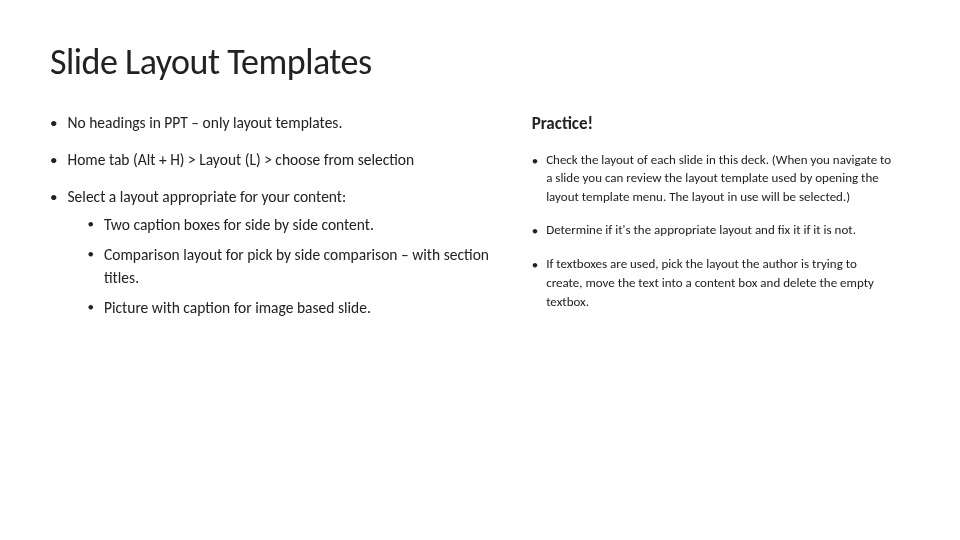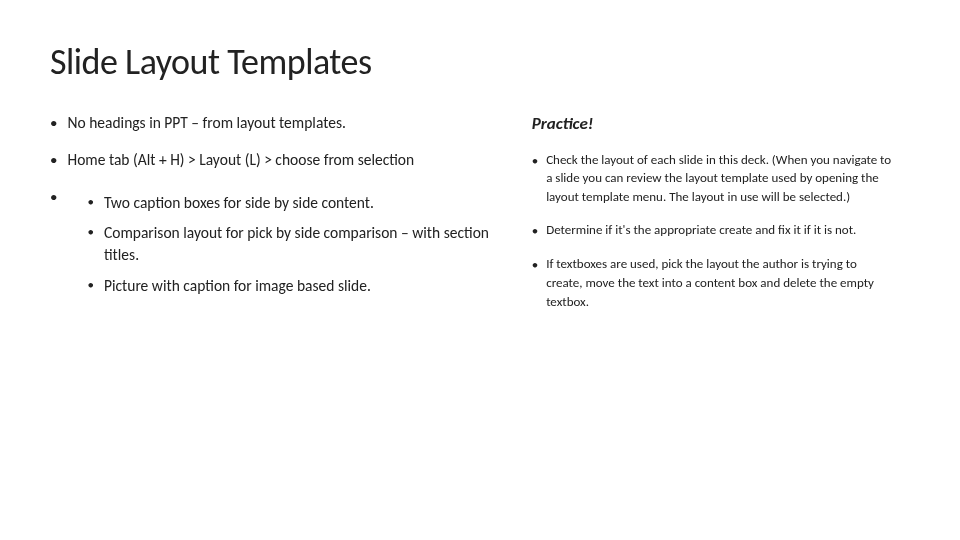--- a/index.html
+++ b/index.html
@@ -90,21 +90,20 @@
       margin-right: 10px;
       margin-left: 20px;
       margin-top: 1px;
       font-size: 13px;
       flex-shrink: 0;
     }
 
     .practice-title {
       font-size: 17px;
       font-weight: bold;
-      font-style: italic;
       color: #222222;
       margin-bottom: 14px;
     }
 
     .right-bullet-list {
       list-style: none;
       padding: 0;
     }
 
     .right-bullet-list > li {
@@ -131,29 +130,30 @@
 
 <div class="slide">
   <h1 class="slide-title">Slide Layout Templates</h1>
 
   <div class="content-area">
 
     <div class="left-column">
       <ul class="bullet-list">
         <li>
           <span class="bullet-dot">•</span>
-          <span class="text-content">No headings in PPT – from layout templates.</span>
+          <span class="text-content">No headings in PPT – only layout templates.</span>
         </li>
         <li>
           <span class="bullet-dot">•</span>
           <span class="text-content">Home tab (Alt + H) &gt; Layout (L) &gt; choose from selection</span>
         </li>
         <li>
           <span class="bullet-dot">•</span>
           <span class="text-content">
+            <span>Select a layout appropriate for your content:</span>
             <ul class="sub-bullet-list">
               <li>
                 <span class="bullet-dot">•</span>
                 <span class="text-content">Two caption boxes for side by side content.</span>
               </li>
               <li>
                 <span class="bullet-dot">•</span>
                 <span class="text-content">Comparison layout for pick by side comparison – with section titles.</span>
               </li>
               <li>
@@ -168,21 +168,21 @@
 
     <div class="right-column">
       <div class="practice-title">Practice!</div>
       <ul class="right-bullet-list">
         <li>
           <span class="bullet-dot">•</span>
           <span class="text-content">Check the layout of each slide in this deck. (When you navigate to a slide you can review the layout template used by opening the layout template menu. The layout in use will be selected.)</span>
         </li>
         <li>
           <span class="bullet-dot">•</span>
-          <span class="text-content">Determine if it's the appropriate create and fix it if it is not.</span>
+          <span class="text-content">Determine if it's the appropriate layout and fix it if it is not.</span>
         </li>
         <li>
           <span class="bullet-dot">•</span>
           <span class="text-content">If textboxes are used, pick the layout the author is trying to create, move the text into a content box and delete the empty textbox.</span>
         </li>
       </ul>
     </div>
   </div>
 </div>
 

